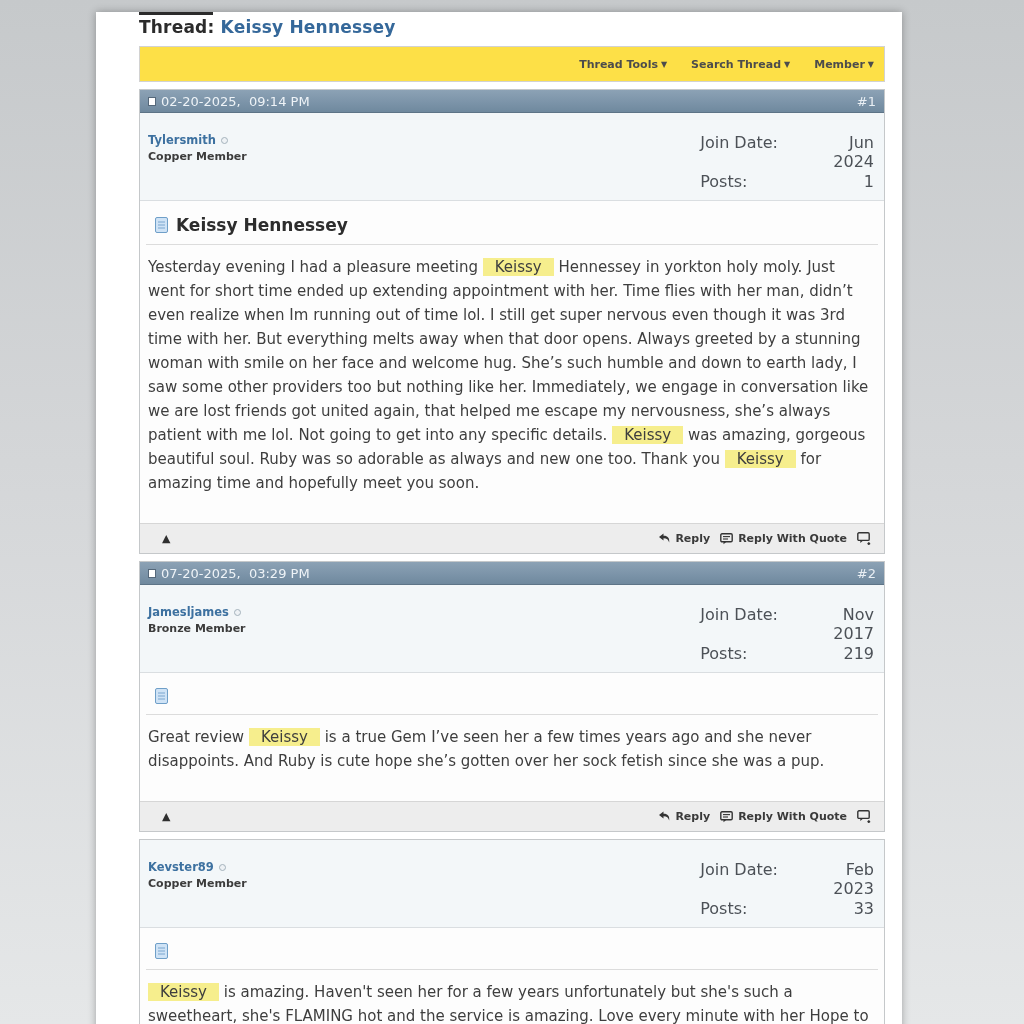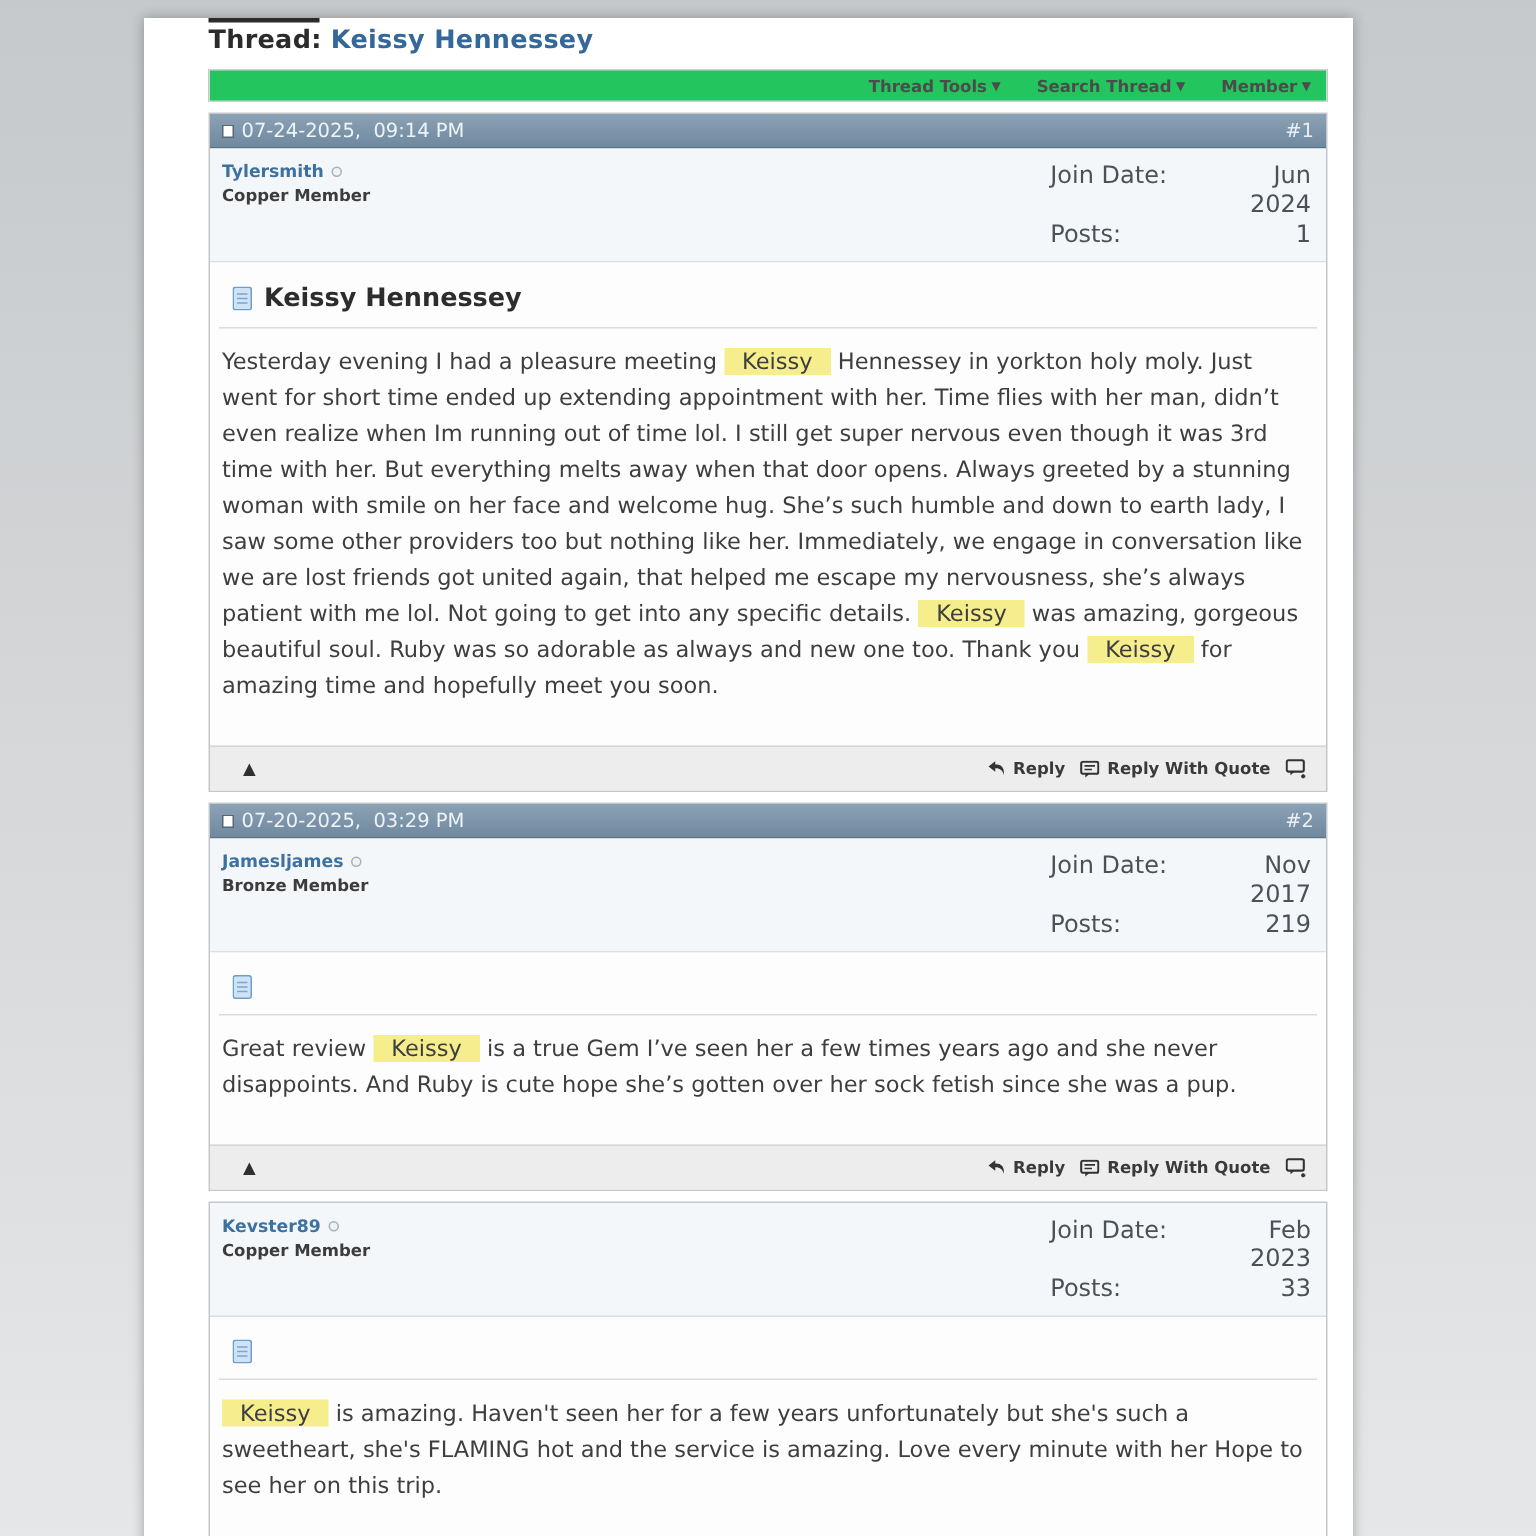--- a/index.html
+++ b/index.html
@@ -16,41 +16,41 @@
   }
   .content { position: relative; margin-left: 43px; width: 746px; }
   .top-strip { position: absolute; top: 0; left: 0; width: 74px; height: 3px; background: #2b2b2b; }
 
   
   .thread-heading { padding-top: 5px; font-size: 17px; font-weight: bold; color: #2b2b2b; letter-spacing: 0.2px; }
   .thread-heading .thread-link { color: #35689a; }
 
   
   .toolbar {
-    margin-top: 9px; height: 22px; background: #22c55e; border: 1px solid #d2d2d2;
+    margin-top: 9px; height: 36px; background: #fde047; border: 1px solid #d2d2d2;
     display: flex; justify-content: flex-end; align-items: center; gap: 24px;
     padding-right: 10px; font-size: 11px; font-weight: bold; color: #4c4c4c;
   }
   .toolbar-item { display: flex; align-items: center; gap: 3px; cursor: pointer; }
   .caret { font-size: 8px; color: #4c4c4c; }
 
   
   .post { margin-top: 7px; border: 1px solid #c5c8ca; background: #fdfdfd; }
   .post-header {
     height: 23px; background: linear-gradient(180deg, #8ca2b5 0%, #7c94a9 55%, #6f899e 100%);
     border-bottom: 1px solid #5d7487;
     display: flex; align-items: center; padding: 0 8px;
     color: #eef3f7; font-size: 13px;
   }
   .date-square { width: 8px; height: 9px; background: #ffffff; border: 1px solid #55687a; margin-right: 5px; flex: none; }
   .post-date { white-space: pre; }
   .post-number { margin-left: auto; color: #e9eff4; }
 
   .user-row {
-    background: #f3f7f9; padding: 8px 8px 9px; border-bottom: 1px solid #dadee1;
+    background: #f3f7f9; padding: 20px 8px 9px; border-bottom: 1px solid #dadee1;
     display: flex; justify-content: space-between; align-items: flex-start;
   }
   .username-line { display: flex; align-items: center; gap: 5px; }
   .username { color: #3d71a0; font-weight: bold; font-size: 11.5px; cursor: pointer; }
   .online-dot { width: 7px; height: 7px; border-radius: 50%; border: 1px solid #a4b2bc; background: #eef2f5; }
   .rank { font-weight: bold; font-size: 11px; color: #3c3c3c; margin-top: 3px; }
   .join-table {
     display: grid; grid-template-columns: auto 62px; column-gap: 34px; row-gap: 1px;
     font-size: 16px; color: #4c5157; padding-right: 2px;
   }
@@ -99,21 +99,21 @@
       <div class="toolbar-item">
         <span>Member</span>
         <span class="caret">▼</span>
       </div>
     </div>
 
     <div>
   <div class="post">
     <div class="post-header">
       <span class="date-square"></span>
-      <span class="post-date">07-24-2025,  09:14 PM</span>
+      <span class="post-date">02-20-2025,  09:14 PM</span>
       <span class="post-number">#1</span>
     </div>
     <div class="user-row">
       <div>
         <div class="username-line">
           <span class="username">Tylersmith</span>
           <span class="online-dot"></span>
         </div>
         <div class="rank">Copper Member</div>
       </div>

